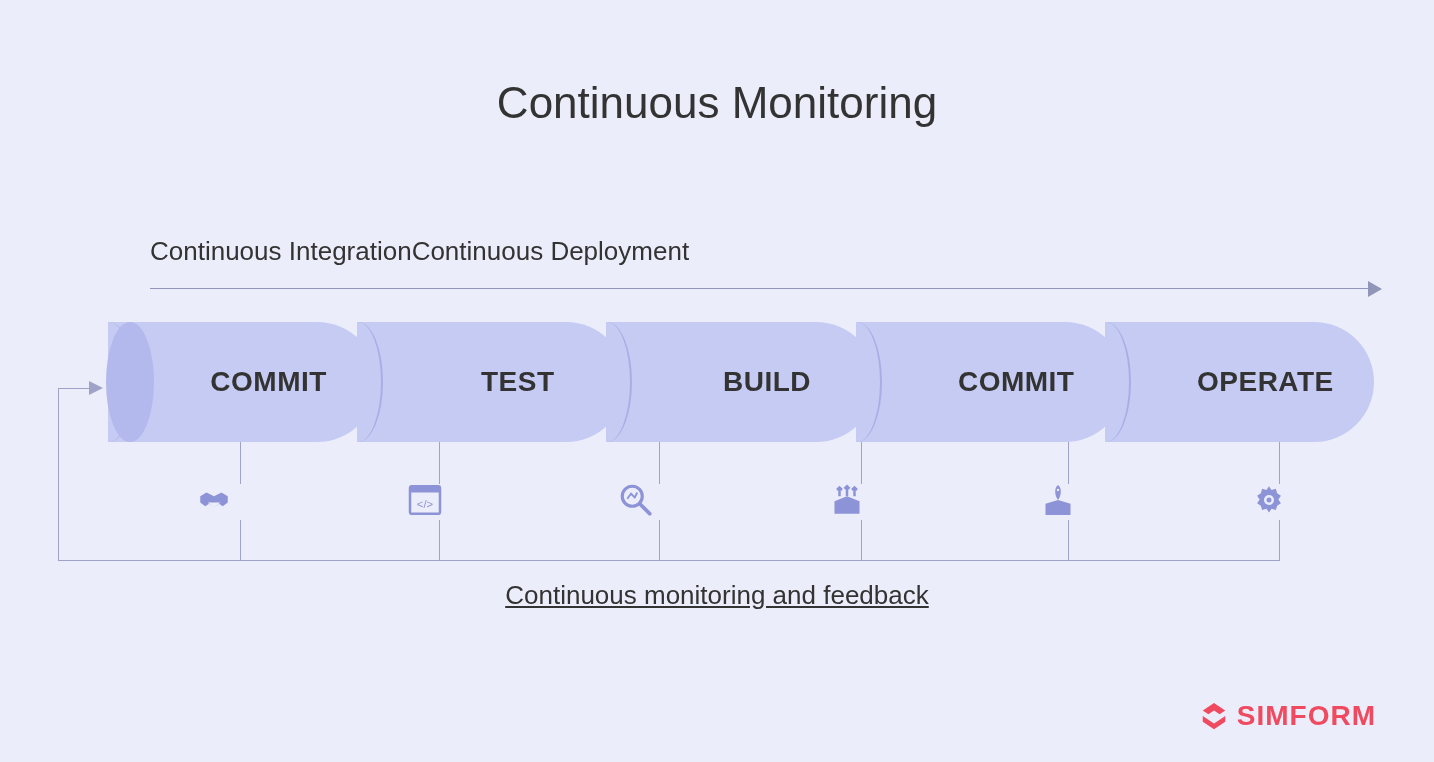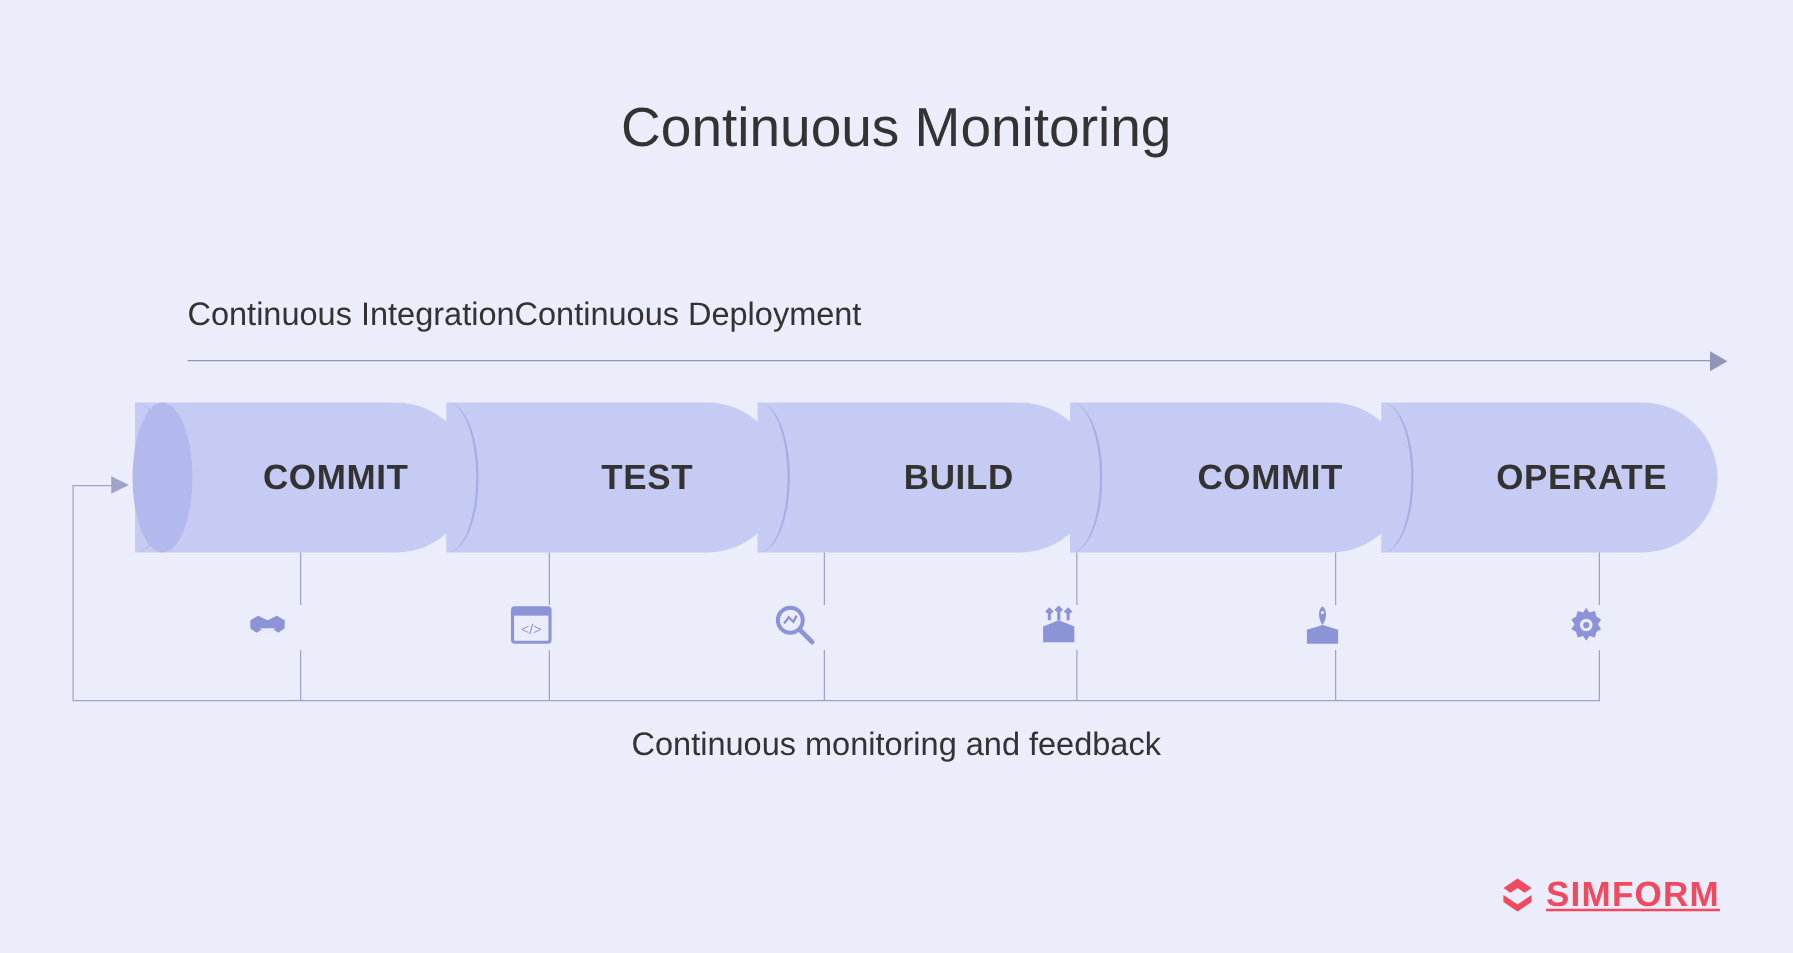--- a/index.html
+++ b/index.html
@@ -139,34 +139,34 @@
     border-right: 7px solid transparent;
   }
   .feedback-label {
     position: absolute;
     top: 580px;
     left: 0;
     width: 100%;
     text-align: center;
     font-size: 26px;
     color: #333;
+    text-decoration: underline;
   }
 
   .logo {
     position: absolute;
     bottom: 30px;
     right: 58px;
     display: flex;
     align-items: center;
     gap: 8px;
     font-size: 28px;
     font-weight: 700;
     color: #ef4a5f;
     letter-spacing: 1px;
-    text-decoration: underline;
   }
   .logo svg { width: 30px; height: 30px; }
 </style>
 </head>
 <body>
 
 <h1 class="title">Continuous Monitoring</h1>
 
 <div class="phase-labels">
   <span>Continuous Integration</span>

